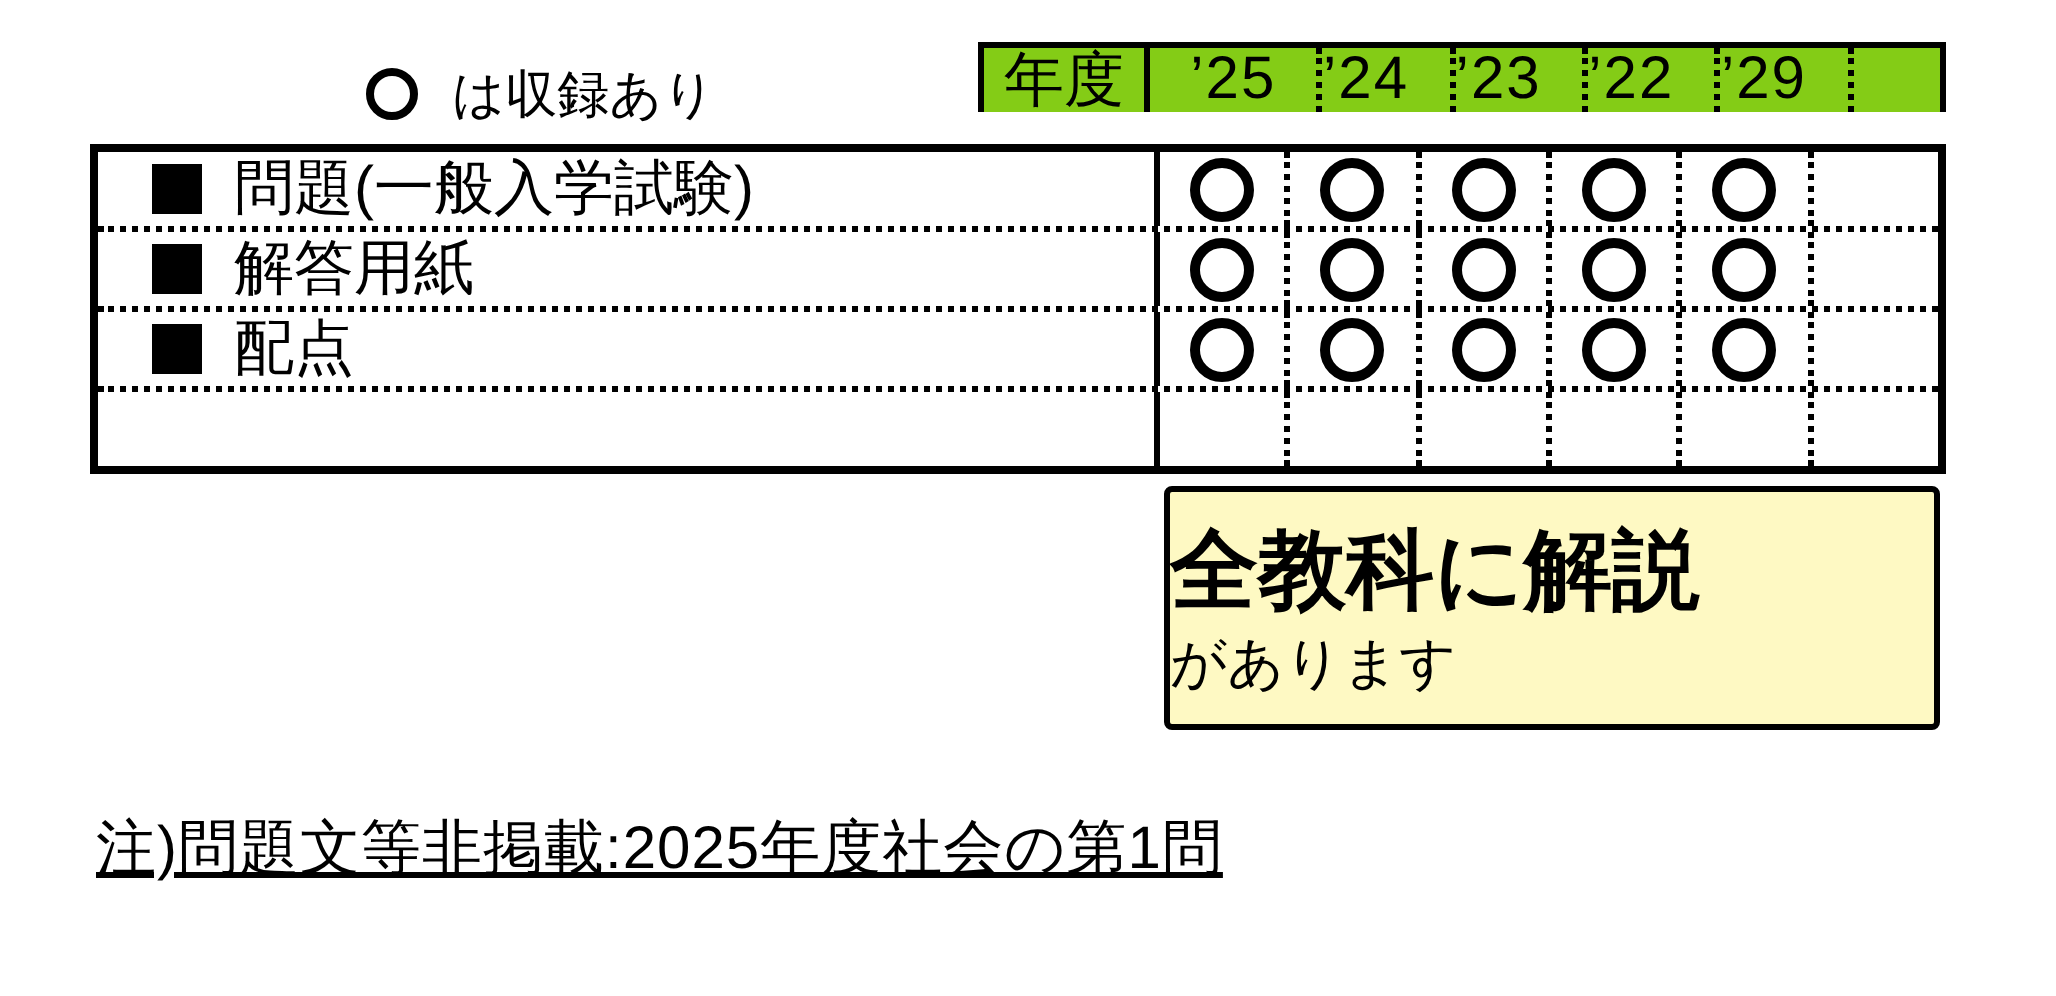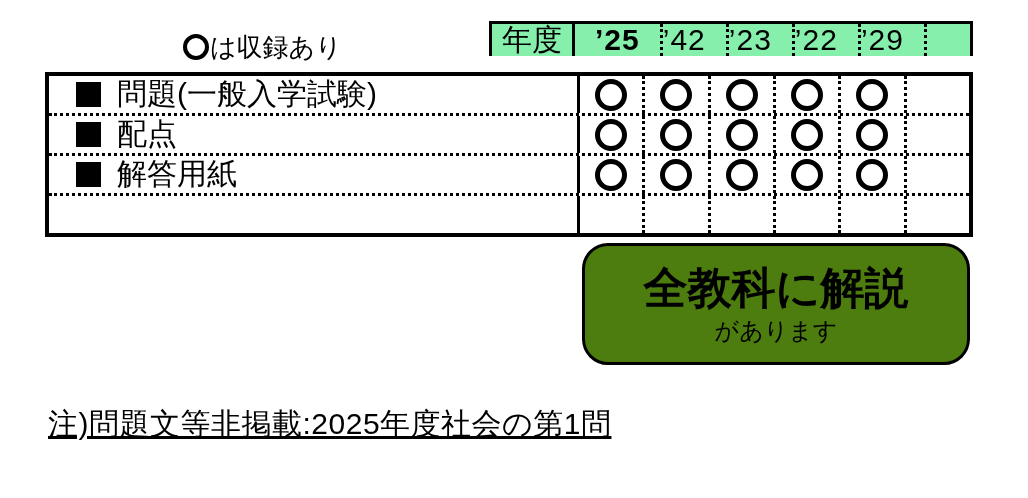--- a/index.html
+++ b/index.html
@@ -12,48 +12,48 @@
   .canvas {
     position: relative;
     width: 1028px; height: 498px;
     background: #ffffff;
     overflow: hidden;
   }
 
   
   .legend {
     position: absolute; left: 183px; top: 31px; height: 32px;
-    display: flex; align-items: center; gap: 1px;
+    display: flex; align-items: center; gap: 17px;
     font-size: 26px; white-space: nowrap;
   }
   .legend-ring {
     width: 26px; height: 26px; flex: none;
     border: 4px solid #000; border-radius: 50%;
   }
 
   
   .year-header {
     position: absolute; left: 489px; top: 21px;
     width: 484px; height: 35px;
     border: 3px solid #000; border-bottom: none;
-    display: flex; background: #86efac; gap: 20px;
+    display: flex; background: #84cc16; gap: 20px;
   }
   .year-label-cell {
     width: 83px; flex: none;
     border-right: 3px solid #000;
     display: flex; align-items: center; justify-content: center;
     font-size: 30px;
   }
   .year-cell {
     flex: 1;
     display: flex; align-items: center; justify-content: center;
     font-size: 30px; letter-spacing: 1px;
     border-left: 3px dotted #000;
   }
-  .year-cell.first-col { border-left: none; font-weight: bold; }
+  .year-cell.first-col { border-left: none; }
 
   
   .inclusion-table {
     position: absolute; left: 45px; top: 72px;
     width: 928px; height: 165px;
     border: 4px solid #000;
     display: flex; flex-direction: column;
     background: #fff;
   }
   .t-row { flex: 1; display: flex; min-height: 0; }
@@ -76,48 +76,48 @@
   .mark-cell.first-col { border-left: 3px solid #000; }
   .mark-ring {
     width: 32px; height: 32px;
     border: 5px solid #000; border-radius: 50%;
   }
 
   
   .callout {
     position: absolute; left: 582px; top: 243px;
     width: 388px; height: 122px;
-    border: 3px solid #000; border-radius: 26px;
+    border: 3px solid #000; border-radius: 4px;
     display: flex; flex-direction: column;
-    align-items: center; justify-content: center;
-    background: #4d7c0f; text-align: center;
+    align-items: flex-start; justify-content: center;
+    background: #fef9c3; text-align: center;
   }
   .callout-line1 { font-size: 44px; font-weight: bold; line-height: 1.2; }
-  .callout-line2 { font-size: 24px; line-height: 1.2; margin-top: 2px; }
+  .callout-line2 { font-size: 28px; line-height: 1.2; margin-top: 2px; }
 
   
   .note {
     position: absolute; left: 48px; top: 404px;
     font-size: 30px; white-space: nowrap; letter-spacing: 0.5px; text-decoration: underline;
   }
 </style>
 </head>
 <body>
 
 <div class="canvas">
 
   <div class="legend">
     <span class="legend-ring"></span>
     <span>は収録あり</span>
   </div>
 
   <div class="year-header">
     <div class="year-label-cell">年度</div>
     <div class="year-cell first-col">’25</div>
-    <div class="year-cell">’42</div>
+    <div class="year-cell">’24</div>
     <div class="year-cell">’23</div>
     <div class="year-cell">’22</div>
     <div class="year-cell">’29</div>
     <div class="year-cell"></div>
   </div>
 
   <div class="inclusion-table">
 
     <div class="t-row">
       <div class="label-cell">
@@ -140,46 +140,46 @@
           <span class="mark-ring"></span>
         </div>
       <div class="mark-cell">
           <span class="mark-ring" style="visibility: hidden;"></span>
         </div>
     </div>
 
     <div class="t-row">
       <div class="label-cell">
         <span class="bullet"></span>
+        <span>解答用紙</span>
+      </div>
+      <div class="mark-cell first-col">
+          <span class="mark-ring"></span>
+        </div>
+      <div class="mark-cell">
+          <span class="mark-ring"></span>
+        </div>
+      <div class="mark-cell">
+          <span class="mark-ring"></span>
+        </div>
+      <div class="mark-cell">
+          <span class="mark-ring"></span>
+        </div>
+      <div class="mark-cell">
+          <span class="mark-ring"></span>
+        </div>
+      <div class="mark-cell">
+          <span class="mark-ring" style="visibility: hidden;"></span>
+        </div>
+    </div>
+
+    <div class="t-row">
+      <div class="label-cell">
+        <span class="bullet"></span>
         <span>配点</span>
-      </div>
-      <div class="mark-cell first-col">
-          <span class="mark-ring"></span>
-        </div>
-      <div class="mark-cell">
-          <span class="mark-ring"></span>
-        </div>
-      <div class="mark-cell">
-          <span class="mark-ring"></span>
-        </div>
-      <div class="mark-cell">
-          <span class="mark-ring"></span>
-        </div>
-      <div class="mark-cell">
-          <span class="mark-ring"></span>
-        </div>
-      <div class="mark-cell">
-          <span class="mark-ring" style="visibility: hidden;"></span>
-        </div>
-    </div>
-
-    <div class="t-row">
-      <div class="label-cell">
-        <span class="bullet"></span>
-        <span>解答用紙</span>
       </div>
       <div class="mark-cell first-col">
           <span class="mark-ring"></span>
         </div>
       <div class="mark-cell">
           <span class="mark-ring"></span>
         </div>
       <div class="mark-cell">
           <span class="mark-ring"></span>
         </div>

